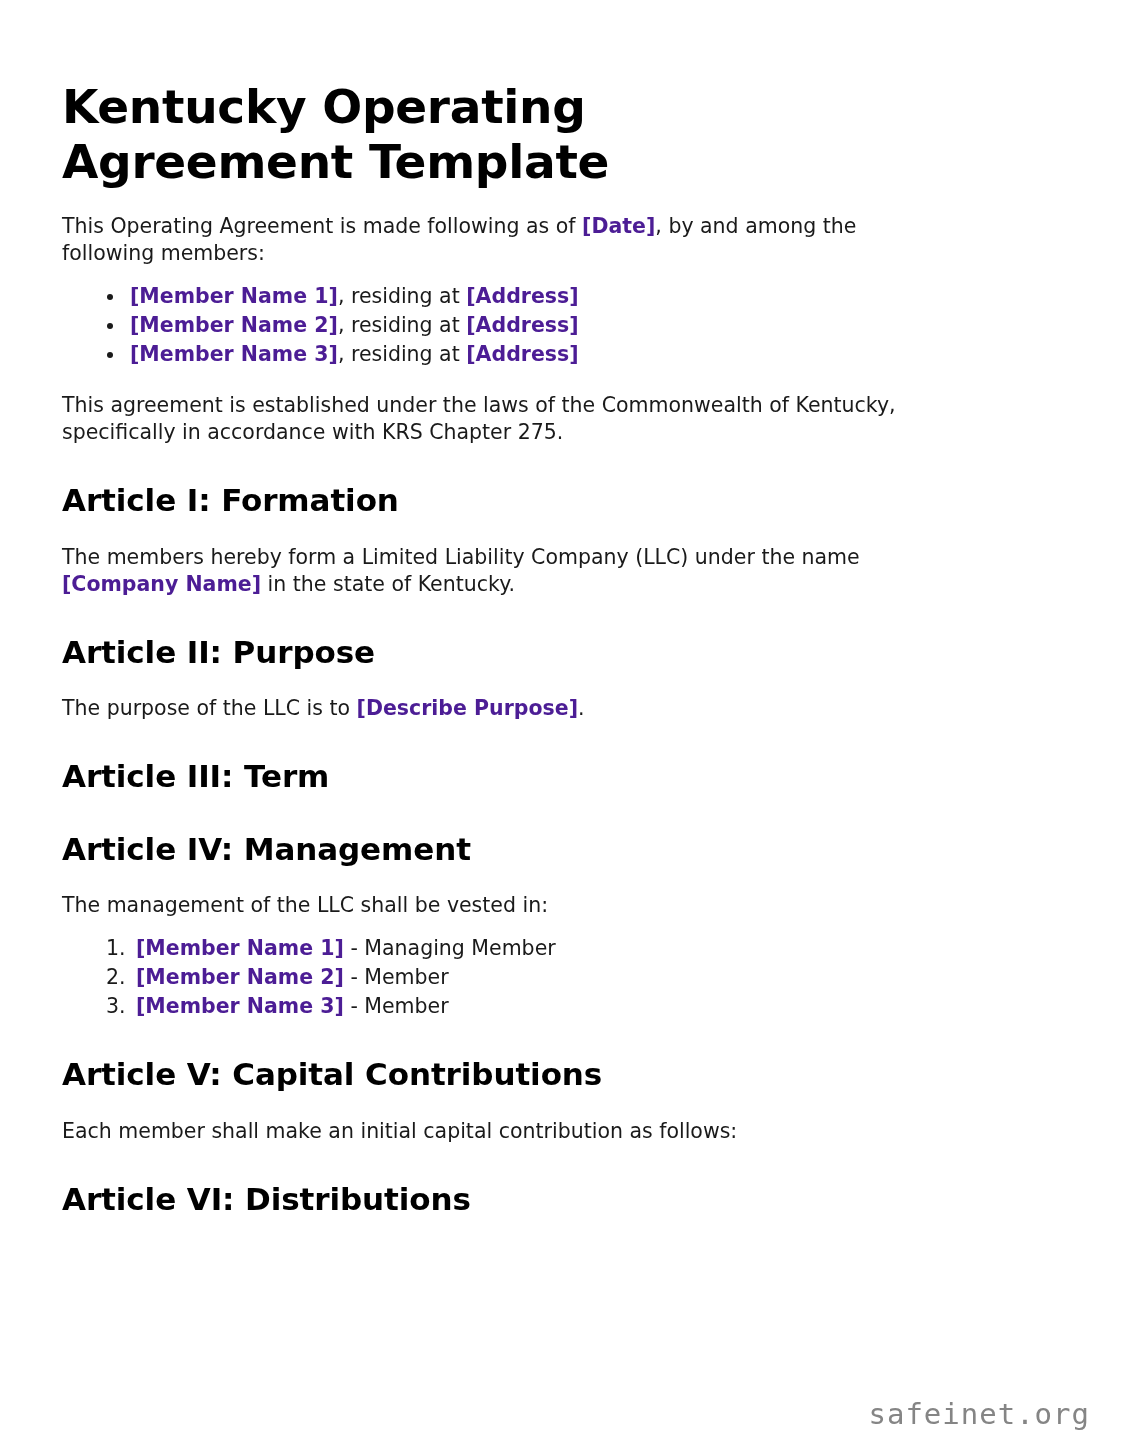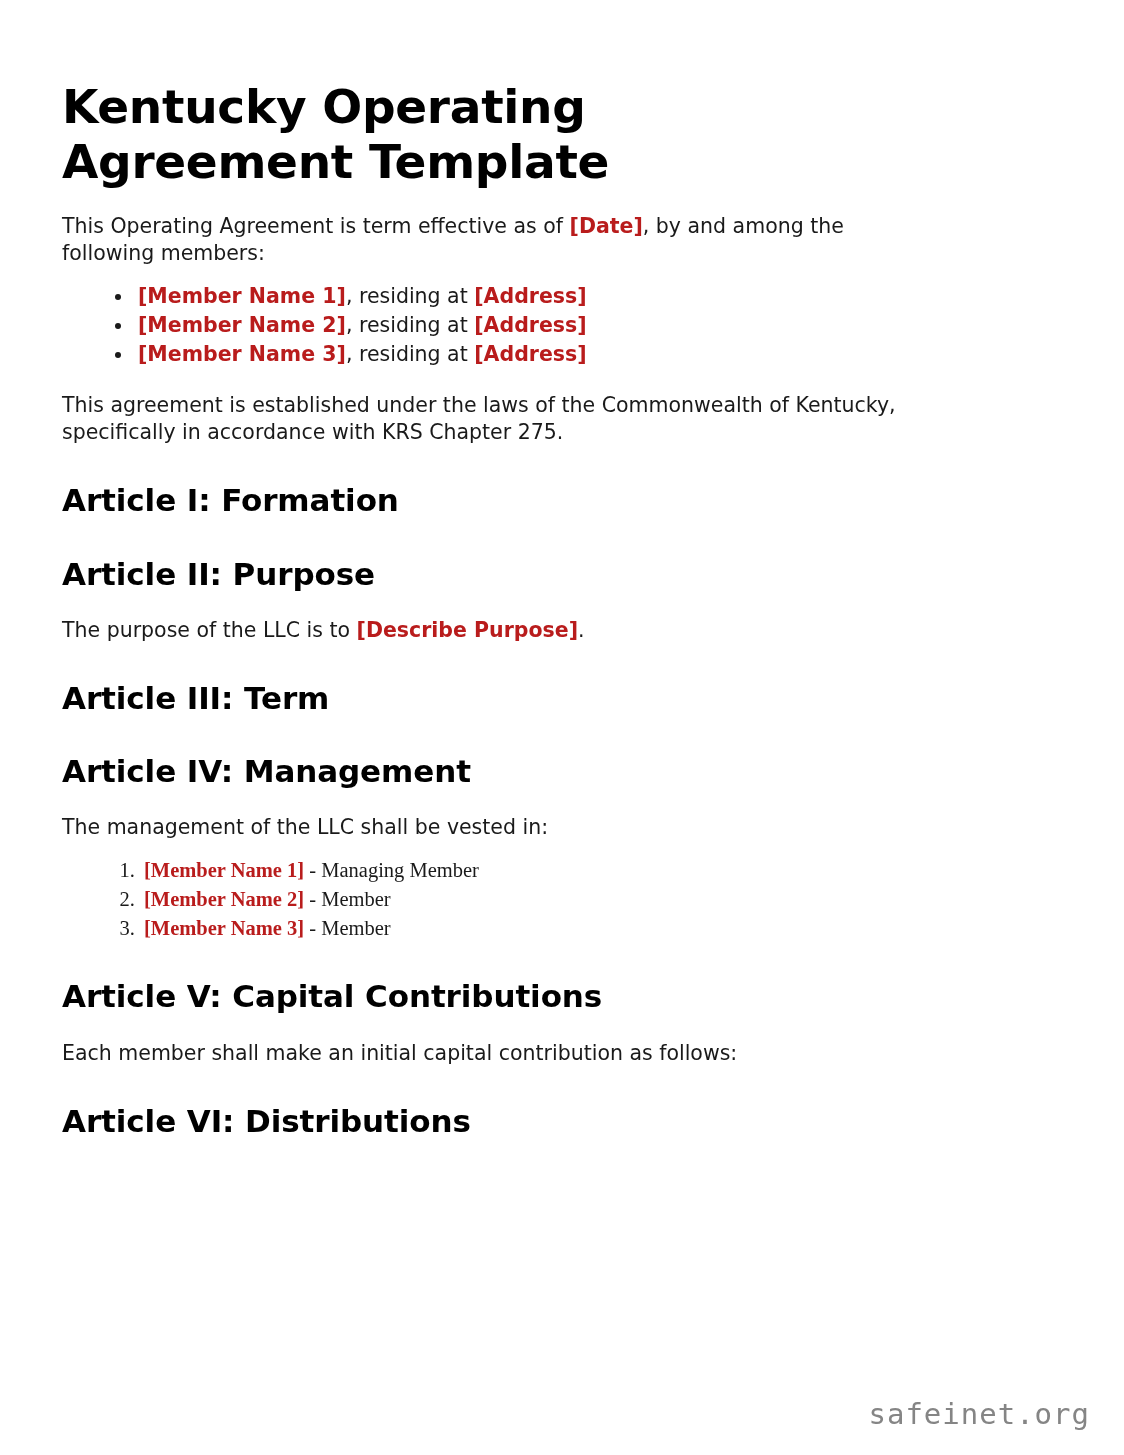--- a/index.html
+++ b/index.html
@@ -55,26 +55,26 @@
   ul.doc-list, ol.doc-list {
     margin: 16px 0 0 0;
     padding-left: 56px;
     font-size: 20.5px;
     line-height: 1.32;
     color: #1a1a1a;
   }
   ul.doc-list { list-style-type: disc; }
   ol.doc-list { list-style-type: decimal; }
   ul.doc-list li, ol.doc-list li {
-    margin: 0 0 2px 16px;
+    margin: 0 0 2px 8px;
     padding-left: 4px;
   }
-  ol.doc-list { padding-left: 62px; font-family: Liberation Serif, serif; }
+  ol.doc-list { padding-left: 62px; }
 
-  .b { font-weight: bold; color: #b91c1c; }
+  .b { font-weight: bold; color: #4c1d95; }
 
   li.all-bold { font-weight: bold; color: #000000; }
 
   .watermark {
     position: absolute;
     right: 34px;
     bottom: 24px;
     font-family: "DejaVu Sans Mono", "Liberation Mono", monospace;
     font-size: 29px;
     letter-spacing: 1px;
@@ -82,31 +82,32 @@
     user-select: none;
   }
 </style>
 </head>
 <body>
 
 <div class="page">
 
   <h1 class="doc-title">Kentucky Operating Agreement Template</h1>
 
-  <p class="body-text"><span>This Operating Agreement is term effective as of </span><span class="b">[Date]</span><span>, by and among the following members:</span></p>
+  <p class="body-text"><span>This Operating Agreement is made following as of </span><span class="b">[Date]</span><span>, by and among the following members:</span></p>
 
   <ul class="doc-list">
     <li><span class="b">[Member Name 1]</span><span>, residing at </span><span class="b">[Address]</span></li>
     <li><span class="b">[Member Name 2]</span><span>, residing at </span><span class="b">[Address]</span></li>
     <li><span class="b">[Member Name 3]</span><span>, residing at </span><span class="b">[Address]</span></li>
   </ul>
 
   <p class="body-text">This agreement is established under the laws of the Commonwealth of Kentucky, specifically in accordance with KRS Chapter 275.</p>
 
   <h2 class="article-heading">Article I: Formation</h2>
+  <p class="body-text"><span>The members hereby form a Limited Liability Company (LLC) under the name </span><span class="b">[Company Name]</span><span> in the state of Kentucky.</span></p>
 
   <h2 class="article-heading">Article II: Purpose</h2>
   <p class="body-text"><span>The purpose of the LLC is to </span><span class="b">[Describe Purpose]</span><span>.</span></p>
 
   <h2 class="article-heading">Article III: Term</h2>
 
   <h2 class="article-heading">Article IV: Management</h2>
   <p class="body-text">The management of the LLC shall be vested in:</p>
   <ol class="doc-list">
     <li><span class="b">[Member Name 1]</span><span> - Managing Member</span></li>

